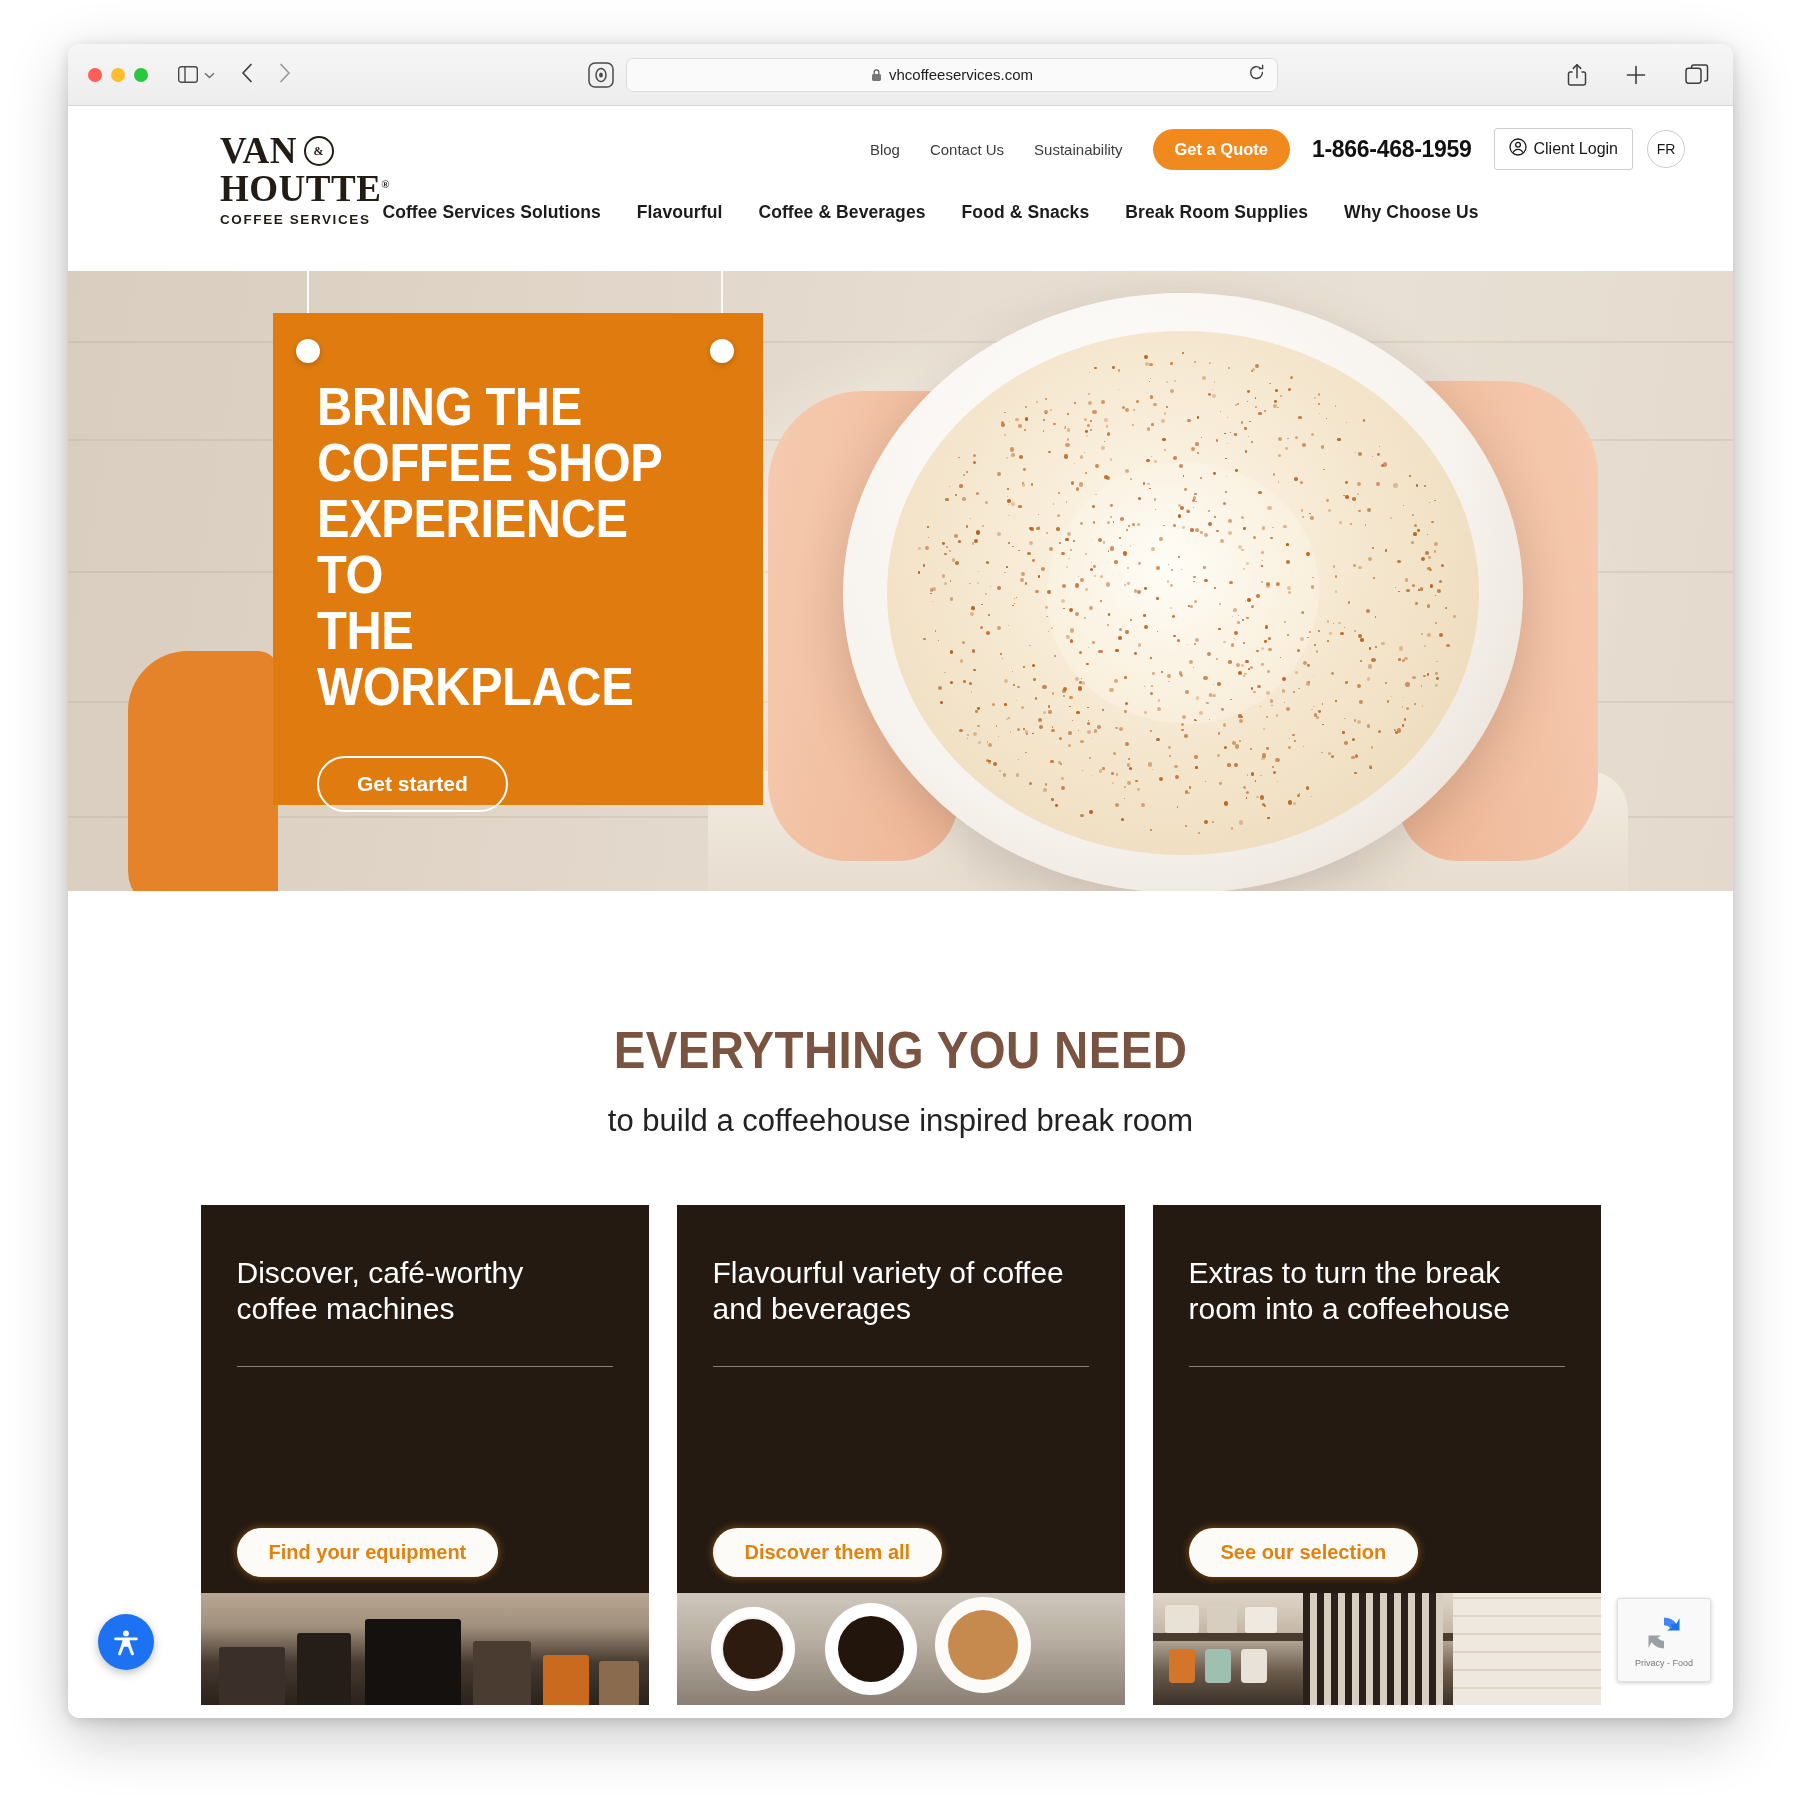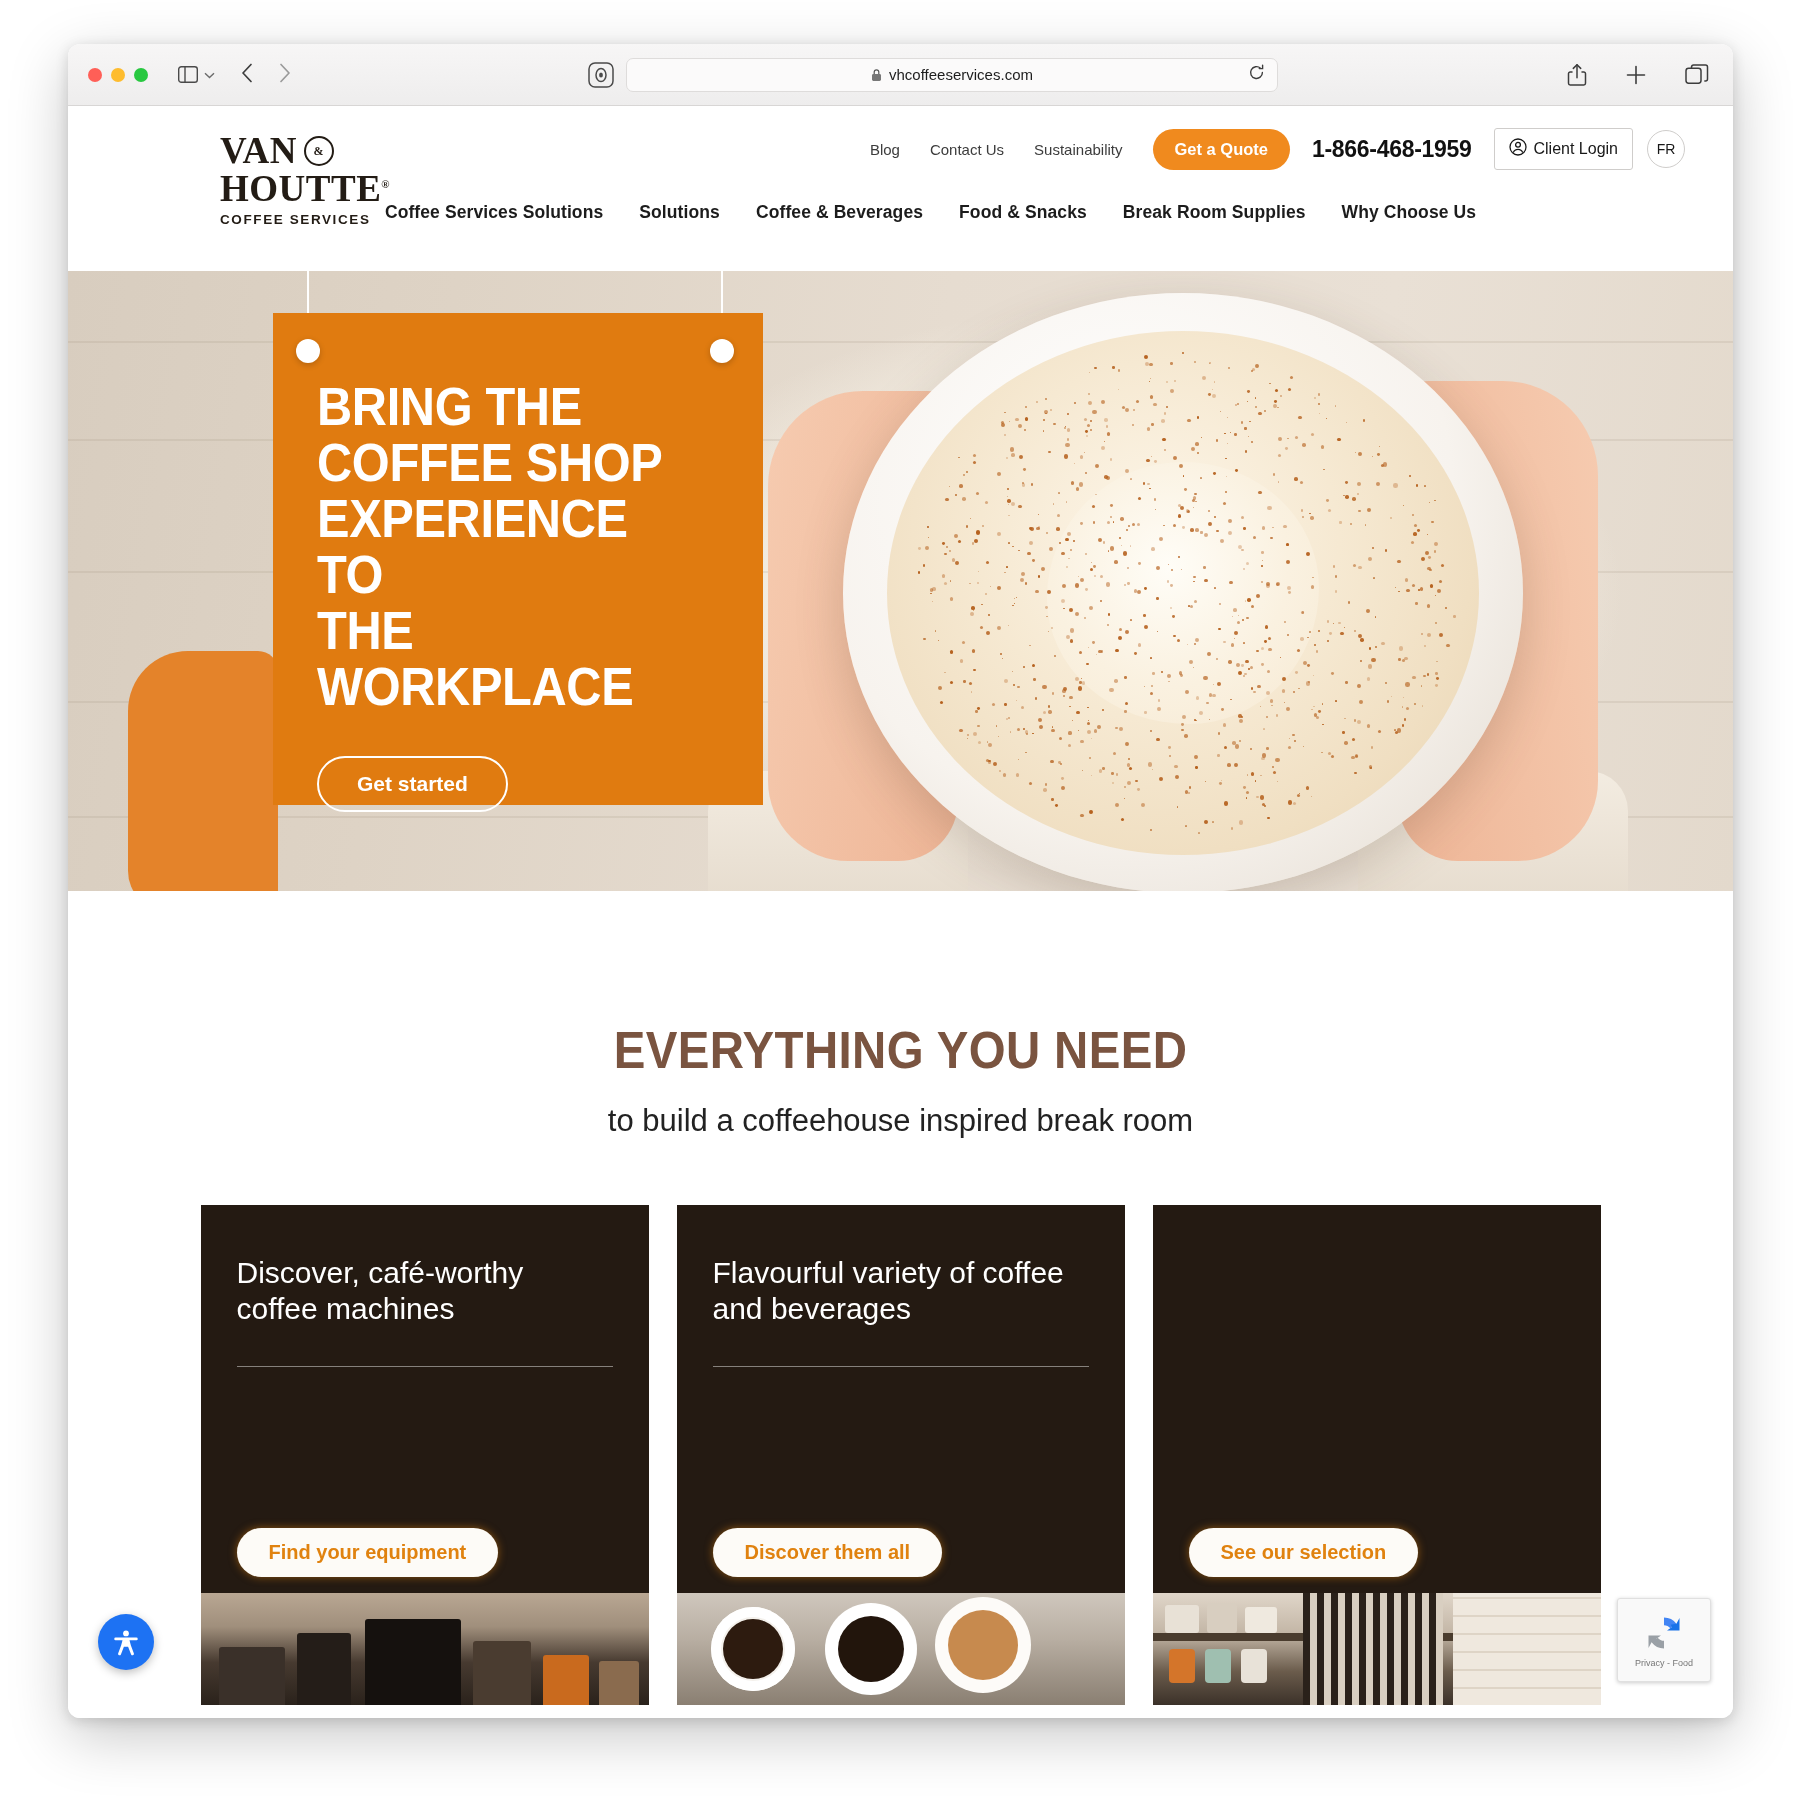--- a/index.html
+++ b/index.html
@@ -563,21 +563,21 @@
                 <path d="M4.3 14.6a5 5 0 0 1 9.4 0"></path>
               </svg>
             </span>
             <span>Client Login</span>
           </span>
           <span class="fr-btn">FR</span>
         </div>
 
         <div class="main-nav">
           <a class="nav-item">Coffee Services Solutions</a>
-          <a class="nav-item">Solutions</a>
+          <a class="nav-item">Flavourful</a>
           <a class="nav-item">Coffee &amp; Beverages</a>
           <a class="nav-item">Food &amp; Snacks</a>
           <a class="nav-item">Break Room Supplies</a>
           <a class="nav-item">Why Choose Us</a>
         </div>
       </div>
 
       <div class="hero">
         <div class="hero-bg"></div>
         <div class="plank" style="top:70px"></div>
@@ -1550,20 +1550,24 @@
             <div style="position:absolute;left:34px;bottom:14px;width:84px;height:84px;border-radius:50%;background:#f4f1ec;box-shadow:inset 0 0 0 10px #fff"></div>
             <div style="position:absolute;left:46px;bottom:26px;width:60px;height:60px;border-radius:50%;background:#2d1b0f"></div>
             <div style="position:absolute;left:148px;bottom:10px;width:92px;height:92px;border-radius:50%;background:#ffffff"></div>
             <div style="position:absolute;left:161px;bottom:23px;width:66px;height:66px;border-radius:50%;background:#22150c"></div>
             <div style="position:absolute;left:258px;bottom:12px;width:96px;height:96px;border-radius:50%;background:#fdfbf8"></div>
             <div style="position:absolute;left:271px;bottom:25px;width:70px;height:70px;border-radius:50%;background:#c78a4e"></div>
           </div>
         </div>
 
         <div class="card">
+          <div class="card-body">
+            <div class="card-title">Extras to turn the break room into a coffeehouse</div>
+            <div class="card-rule"></div>
+          </div>
           <button class="card-btn">See our selection</button>
           <div class="card-photo photo-shelf">
             <div style="position:absolute;left:0;top:40px;width:100%;height:8px;background:#4a3c2e"></div>
             <div style="position:absolute;left:12px;top:12px;width:34px;height:28px;background:#e8e1d6;border-radius:3px"></div>
             <div style="position:absolute;left:54px;top:10px;width:30px;height:30px;background:#d8cec0;border-radius:3px"></div>
             <div style="position:absolute;left:92px;top:14px;width:32px;height:26px;background:#efe9df;border-radius:3px"></div>
             <div style="position:absolute;left:16px;top:56px;width:26px;height:34px;border-radius:4px;background:#d4752a"></div>
             <div style="position:absolute;left:52px;top:56px;width:26px;height:34px;border-radius:4px;background:#9fbfb0"></div>
             <div style="position:absolute;left:88px;top:56px;width:26px;height:34px;border-radius:4px;background:#e8e2d8"></div>
             <div style="position:absolute;left:150px;top:0;width:140px;height:112px;background:repeating-linear-gradient(90deg,#2a211a 0 7px,#d9cfc1 7px 14px)"></div>

